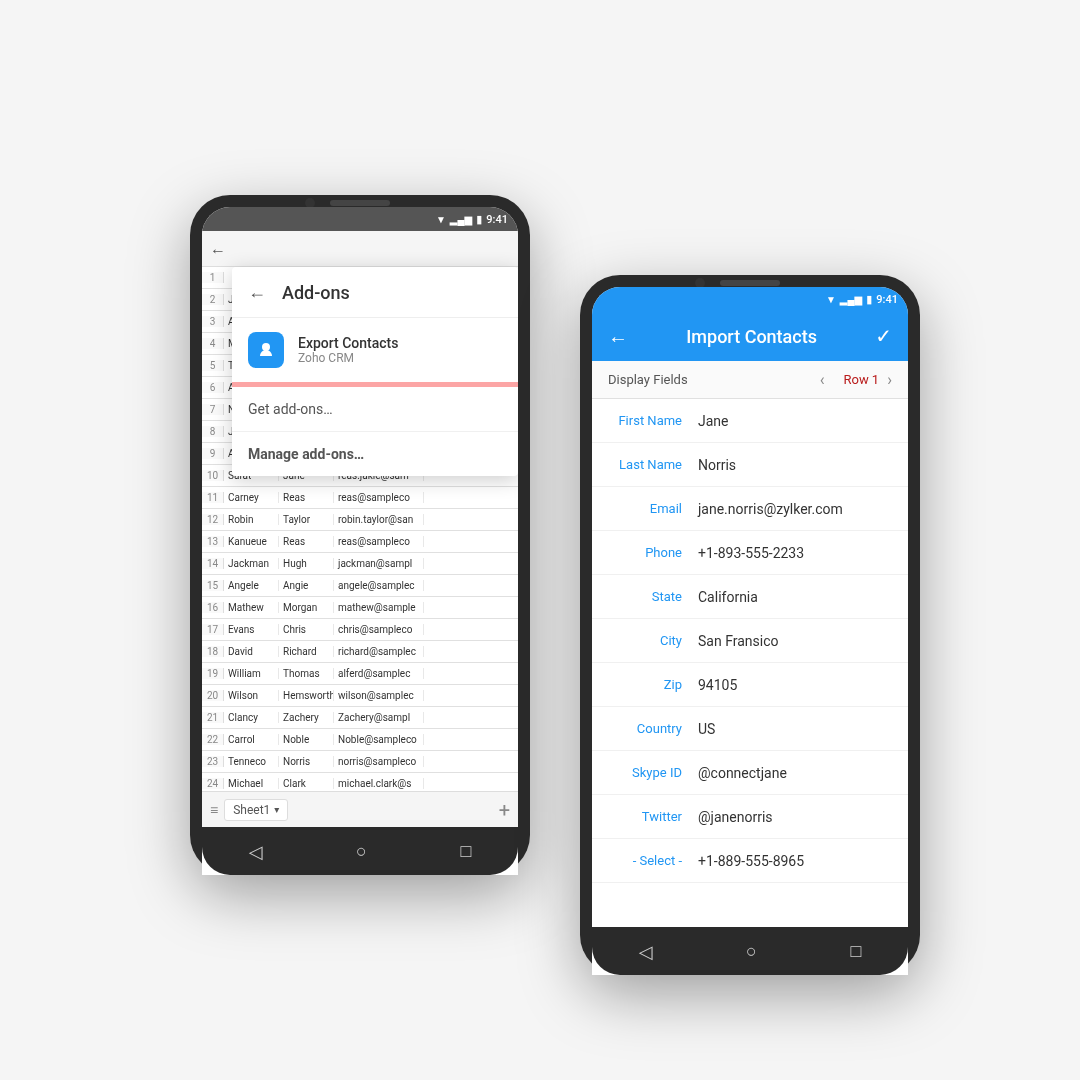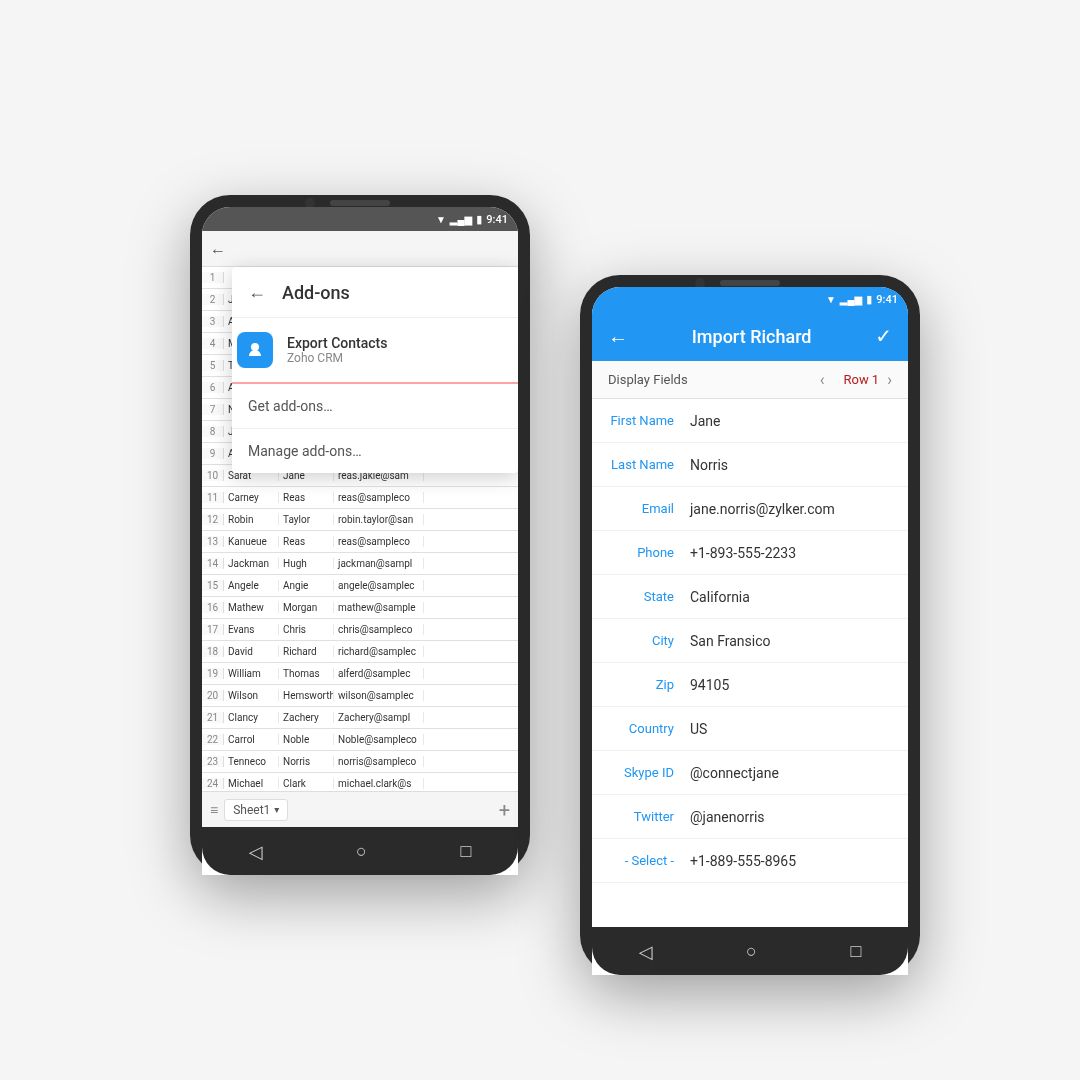--- a/index.html
+++ b/index.html
@@ -151,22 +151,22 @@
       display: flex;
       align-items: center;
       padding: 14px 16px;
       border-bottom: 1px solid #eee;
     }
     .addons-header .back-icon { color: #555; margin-right: 16px; font-size: 18px; cursor: pointer; }
     .addons-title { font-size: 18px; font-weight: 500; color: #333; }
     .addon-item {
       display: flex;
       align-items: center;
-      padding: 14px 5px;
-      border-bottom: 2px solid #fca5a5;
+      padding: 14px 16px;
+      border-bottom: 5px solid #fca5a5;
       cursor: pointer;
     }
     .addon-icon {
       width: 36px; height: 36px;
       background: #2196F3;
       border-radius: 8px;
       margin-right: 14px;
       display: flex;
       align-items: center;
       justify-content: center;
@@ -176,21 +176,21 @@
     .addon-info {}
     .addon-name { font-size: 14px; color: #333; font-weight: 500; }
     .addon-sub { font-size: 12px; color: #888; }
     .addon-menu-item {
       padding: 14px 16px;
       font-size: 14px;
       color: #555;
       cursor: pointer;
       border-bottom: 1px solid #f0f0f0;
     }
-    .addon-menu-item:last-child { border-bottom: none; }
+    .addon-menu-item:last-child { border-bottom: none; font-weight: bold; }
 
     
     .sheet-tabs {
       height: 36px;
       background: #f5f5f5;
       border-top: 1px solid #ddd;
       display: flex;
       align-items: center;
       padding: 0 8px;
       gap: 6px;
@@ -267,21 +267,21 @@
     .row-label { font-size: 13px; color: #b91c1c; padding-left: 11px; }
 
     .import-fields {
       flex: 1;
       overflow-y: auto;
       background: #fff;
     }
     .field-row {
       display: flex;
       align-items: center;
-      padding: 12px 8px;
+      padding: 12px 16px;
       border-bottom: 1px solid #f0f0f0;
       min-height: 44px;
     }
     .field-label {
       width: 90px;
       font-size: 13px;
       color: #2196F3;
       text-align: right;
       padding-right: 16px;
       flex-shrink: 0;
@@ -520,21 +520,21 @@
         <div class="status-bar blue">
           <span style="flex:1"></span>
           <span style="font-size:10px">▼</span>
           <span style="font-size:10px">▂▄▆</span>
           <span style="font-size:11px">▮</span>
           <span style="font-size:11px; font-weight:500">9:41</span>
         </div>
 
         <div class="import-header">
           <span class="back-icon">←</span>
-          <span class="title">Import Richard</span>
+          <span class="title">Import Contacts</span>
           <span class="check-icon">✓</span>
         </div>
 
         <div class="import-sub-header">
           <span class="display-fields-label">Display Fields</span>
           <div class="row-nav">
             <span class="nav-icon">‹</span>
             <span class="row-label">Row 1</span>
             <span class="nav-icon">›</span>
           </div>

